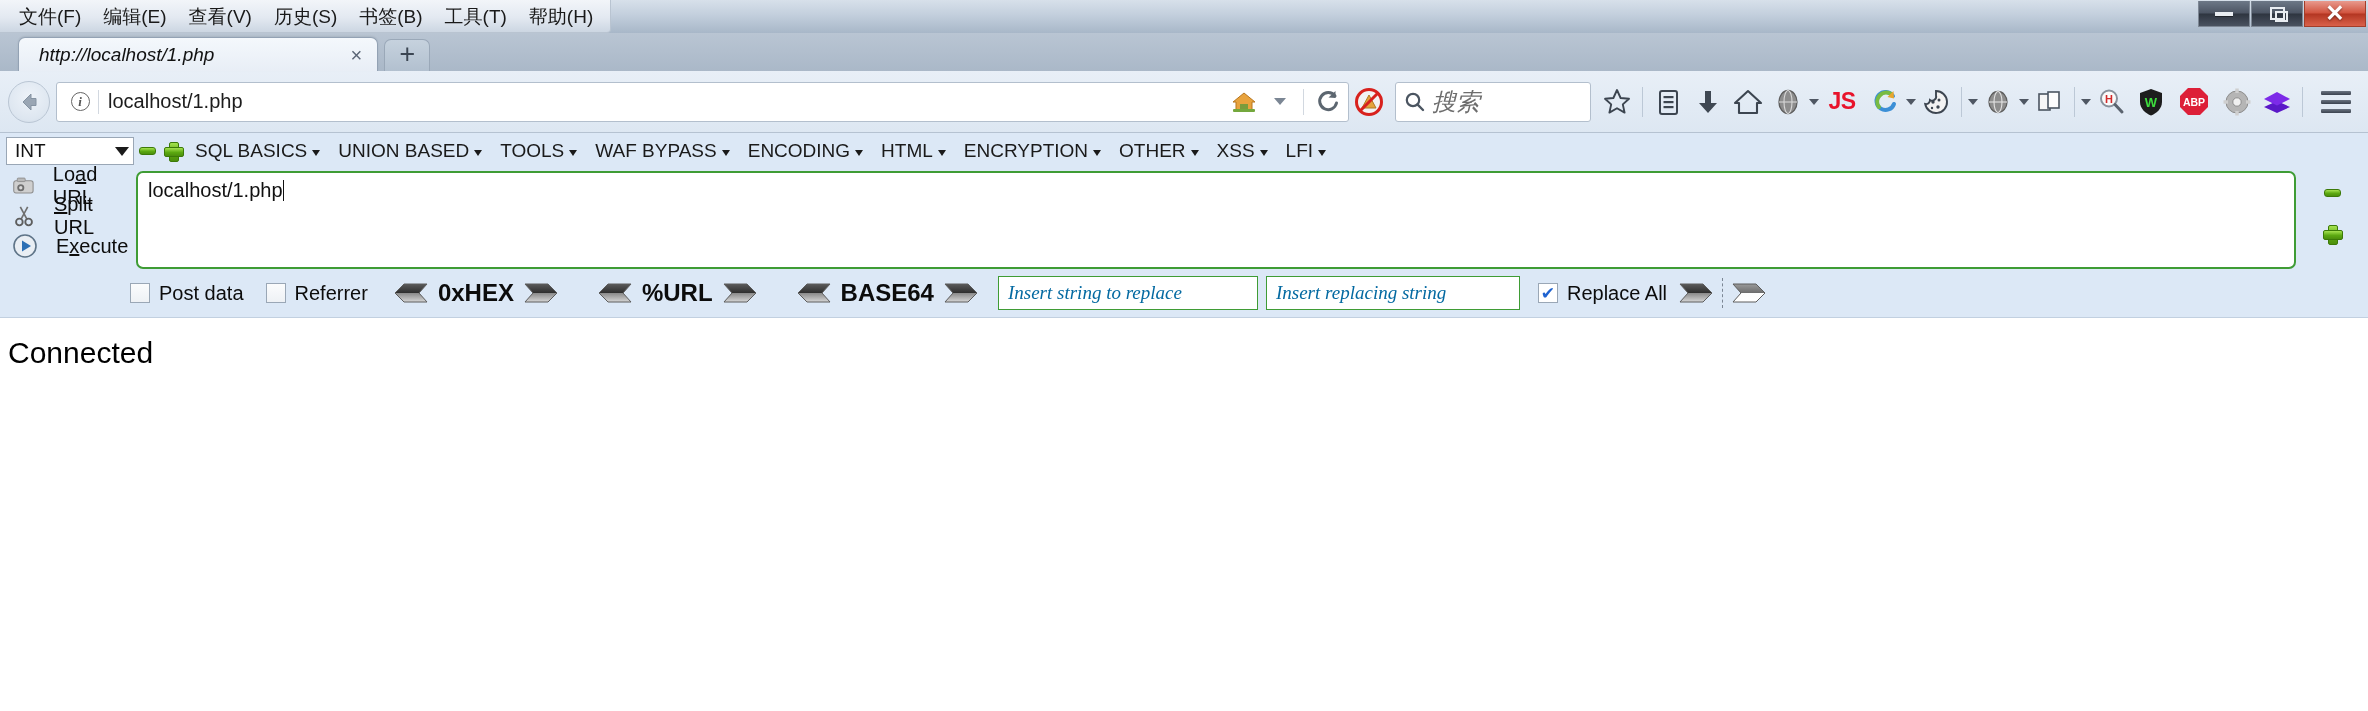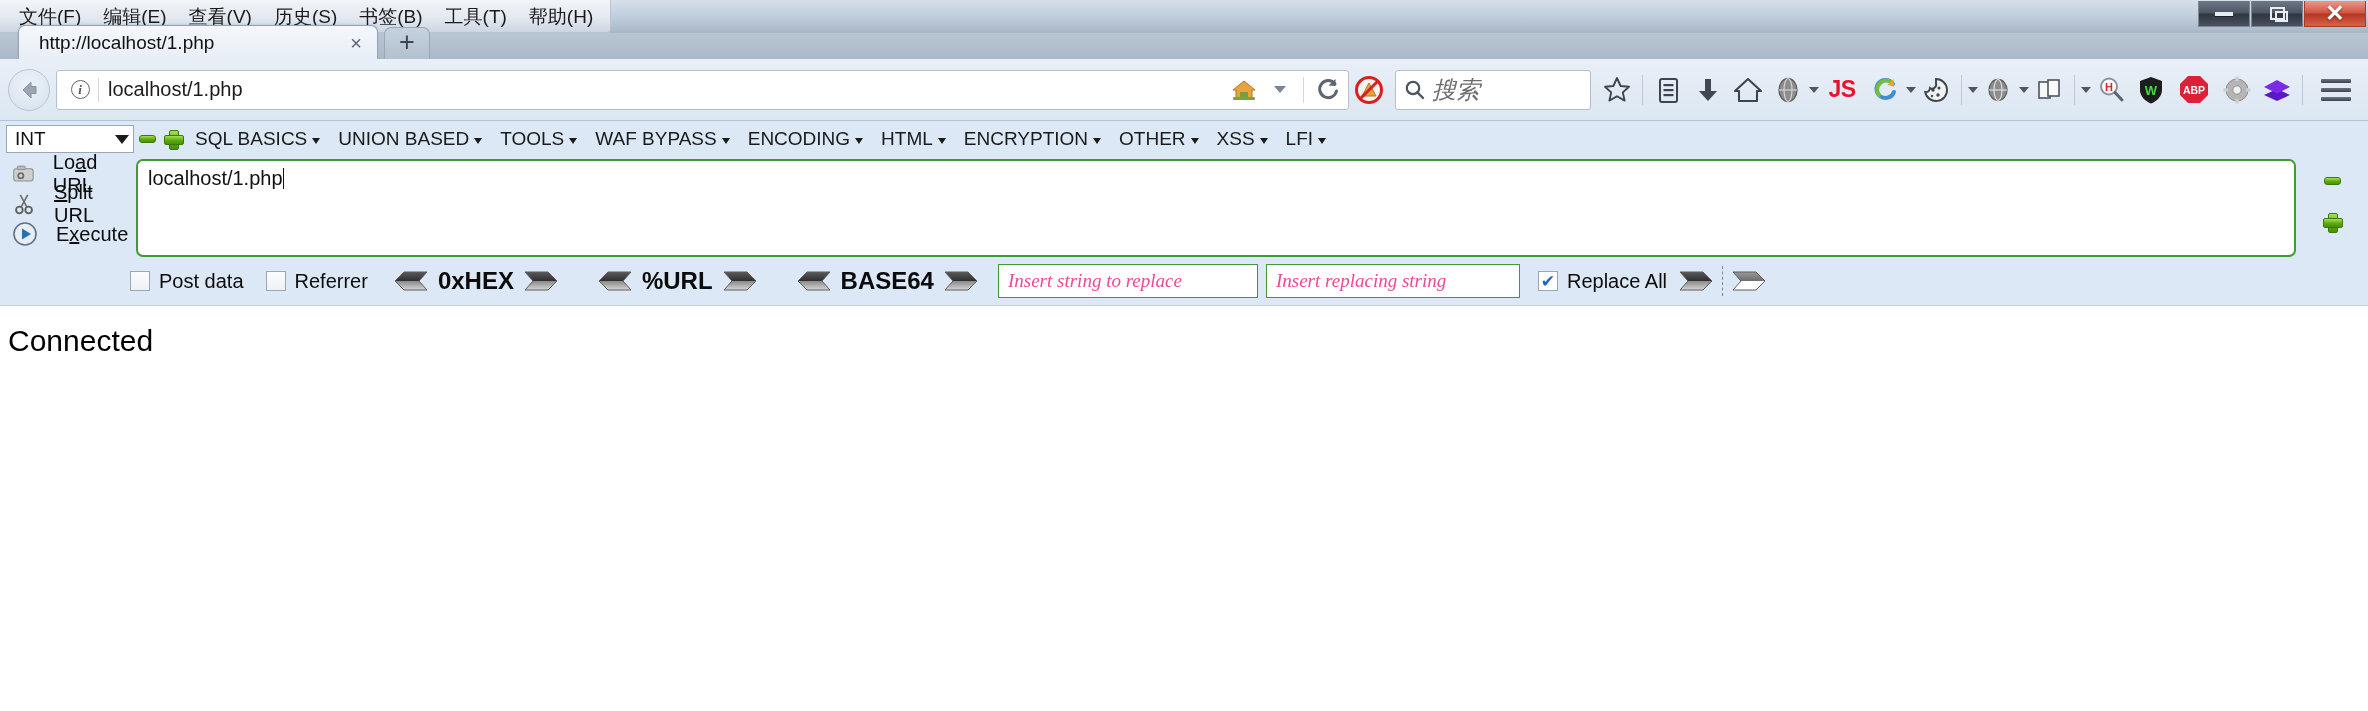--- a/index.html
+++ b/index.html
@@ -68,26 +68,27 @@
     width: 9px; height: 7px; border: 2px solid #e9edf2; background: transparent;
   }
   .close-gl {
     color:#fff; font-size: 23px; font-weight: bold; line-height: 1;
     text-shadow: 0 1px 2px rgba(0,0,0,.45);
     font-family: "Liberation Sans", sans-serif;
   }
 
   
   .tabstrip {
-    height: 26px;
+    height: 38px;
     background: linear-gradient(180deg,#b9c5d3 0%, #aab8c8 100%);
     display: flex;
     align-items: flex-end;
     padding-left: 18px;
     position: relative;
+    font-style: italic;
   }
   .tab {
     height: 34px;
     min-width: 360px;
     background: linear-gradient(180deg,#f4f8fc 0%, #e8eef6 100%);
     border: 1px solid #93a2b4;
     border-bottom: none;
     border-radius: 7px 7px 0 0;
     display: flex;
     align-items: center;
@@ -347,21 +348,21 @@
   }
   .enc-group { display:flex; align-items:center; gap: 10px; margin: 0 20px; }
   .enc-label { font-size: 24px; color: #0c0c0c; font-weight: bold; }
 
   .repl-input {
     height: 34px;
     border: 1.6px solid #3f9c35;
     background: #fff;
     display: flex; align-items: center;
     padding: 0 9px;
-    font-size: 19px; font-style: italic; color: #ec4899;
+    font-size: 19px; font-style: italic; color: #0369a1;
     font-family: "Liberation Serif", serif;
     flex: none;
   }
   .dashdiv {
     width: 0; height: 30px;
     border-left: 1px dashed #7b8694;
     margin: 0 9px;
     flex: none;
   }
 

